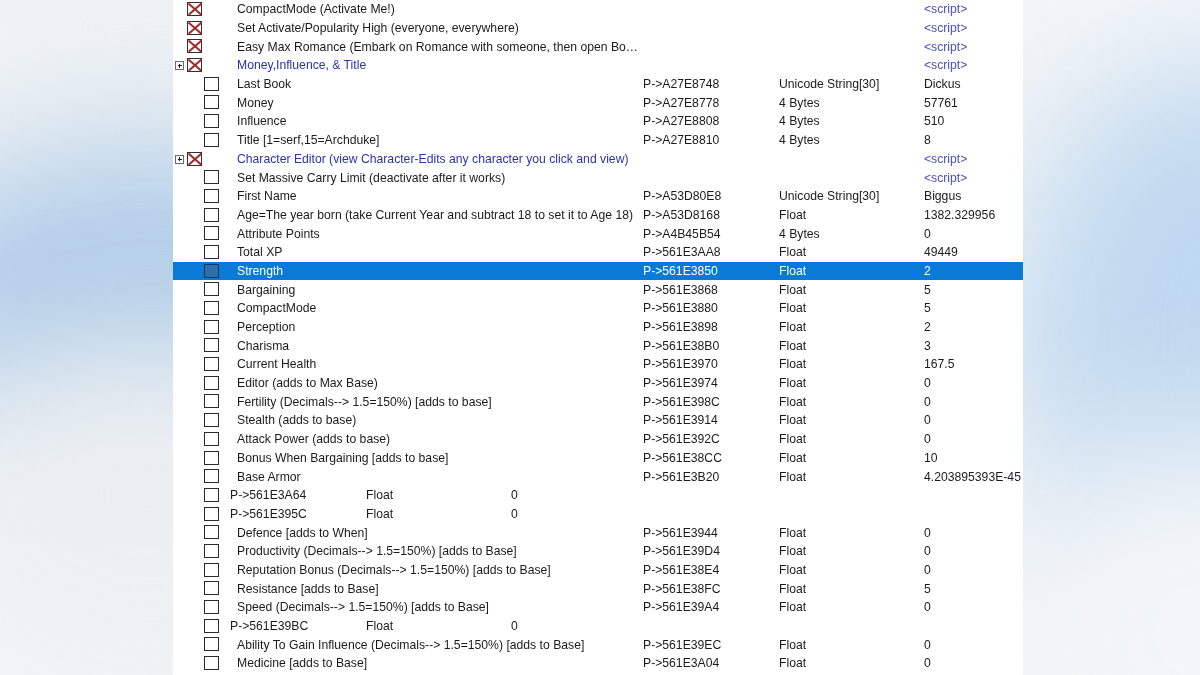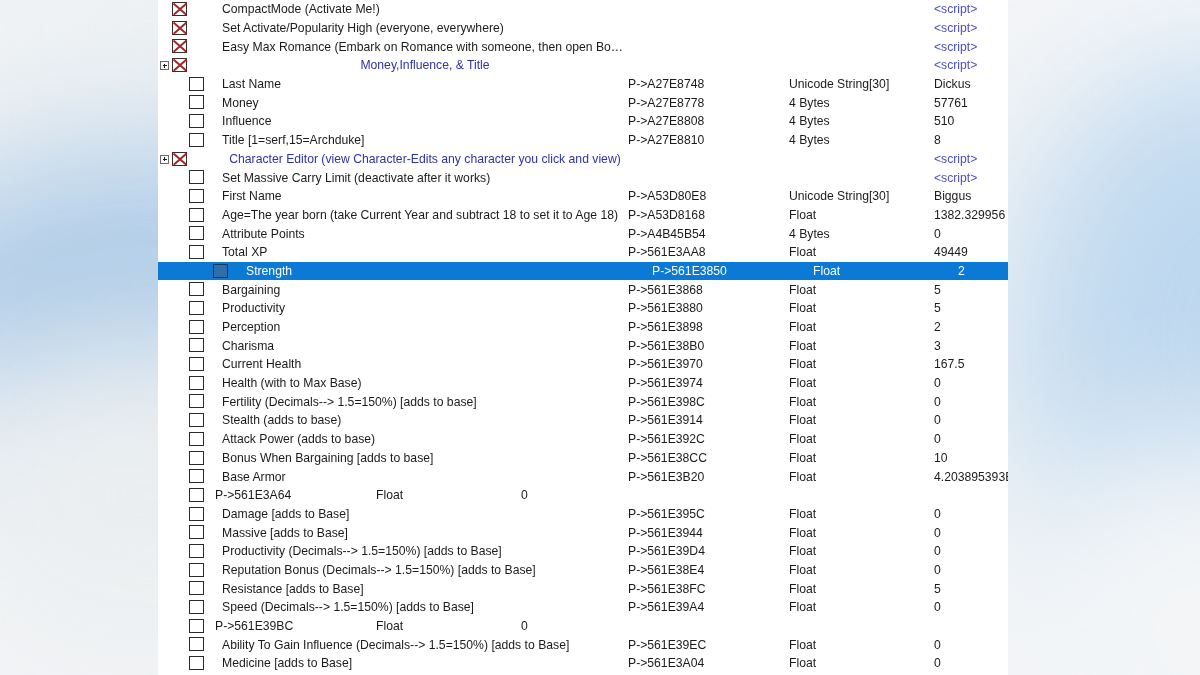--- a/index.html
+++ b/index.html
@@ -53,41 +53,40 @@
   }
   #blob-right-pale-bot {
     left: 1010px; top: 430px;
     width: 400px; height: 380px;
     background: #f3f5f7;
   }
 
   
   #table-panel {
     position: absolute;
-    left: 158px;
+    left: 173px;
     top: 0;
     width: 850px;
     height: 675px;
     background: #ffffff;
     overflow: hidden;
   }
 
   .row {
     position: relative;
     height: 18.7px;
     display: flex;
     align-items: center;
     font-size: 12.2px;
     color: #1b1b1b;
     white-space: nowrap;
   }
   .row.selected {
     background: #0b7ad6;
     color: #ffffff;
-    padding-left: 24px;
   }
 
   
   .gutter {
     position: relative;
     width: 57px;
     height: 18.7px;
     flex: 0 0 57px;
   }
   .expander {
@@ -141,24 +140,24 @@
   .row.selected .cbox { background: #2f6ea8; border-color: #0b3a63; }
 
   
   .c-desc {
     flex: 0 0 406px;
     padding-left: 7px;
     overflow: hidden;
     text-overflow: ellipsis;
   }
   .c-addr { flex: 0 0 136px; }
-  .c-type { flex: 0 0 145px; margin-left: 25px; }
+  .c-type { flex: 0 0 145px; }
   .c-val  { flex: 1 1 auto; }
 
-  .link { color: #2d33a8; text-align: center; }
+  .link { color: #2d33a8; }
   .script { color: #4b4fc0; }
 
   
   #watermark {
     position: absolute;
     left: 952px;
     top: 674px;
     font-size: 13px;
     font-style: italic;
     font-weight: bold;
@@ -215,21 +214,21 @@
         </div>
         <div class="c-desc link">Money,Influence, &amp; Title</div>
         <div class="c-addr"></div>
         <div class="c-type"></div>
         <div class="c-val script">&lt;script&gt;</div>
       </div>
       <div class="row">
         <div class="gutter">
           <span class="cbox lvl1"></span>
         </div>
-        <div class="c-desc">Last Name</div>
+        <div class="c-desc">Last Book</div>
         <div class="c-addr">P-&gt;A27E8748</div>
         <div class="c-type">Unicode String[30]</div>
         <div class="c-val">Dickus</div>
       </div>
       <div class="row">
         <div class="gutter">
           <span class="cbox lvl1"></span>
         </div>
         <div class="c-desc">Money</div>
         <div class="c-addr">P-&gt;A27E8778</div>
@@ -324,21 +323,21 @@
         </div>
         <div class="c-desc">Bargaining</div>
         <div class="c-addr">P-&gt;561E3868</div>
         <div class="c-type">Float</div>
         <div class="c-val">5</div>
       </div>
       <div class="row">
         <div class="gutter">
           <span class="cbox lvl1"></span>
         </div>
-        <div class="c-desc">Productivity</div>
+        <div class="c-desc">CompactMode</div>
         <div class="c-addr">P-&gt;561E3880</div>
         <div class="c-type">Float</div>
         <div class="c-val">5</div>
       </div>
       <div class="row">
         <div class="gutter">
           <span class="cbox lvl1"></span>
         </div>
         <div class="c-desc">Perception</div>
         <div class="c-addr">P-&gt;561E3898</div>
@@ -360,21 +359,21 @@
         </div>
         <div class="c-desc">Current Health</div>
         <div class="c-addr">P-&gt;561E3970</div>
         <div class="c-type">Float</div>
         <div class="c-val">167.5</div>
       </div>
       <div class="row">
         <div class="gutter">
           <span class="cbox lvl1"></span>
         </div>
-        <div class="c-desc">Health (with to Max Base)</div>
+        <div class="c-desc">Editor (adds to Max Base)</div>
         <div class="c-addr">P-&gt;561E3974</div>
         <div class="c-type">Float</div>
         <div class="c-val">0</div>
       </div>
       <div class="row">
         <div class="gutter">
           <span class="cbox lvl1"></span>
         </div>
         <div class="c-desc">Fertility (Decimals--&gt; 1.5=150%) [adds to base]</div>
         <div class="c-addr">P-&gt;561E398C</div>
@@ -422,30 +421,29 @@
           <span class="cbox lvl1"></span>
         </div>
         <div class="c-addr">P-&gt;561E3A64</div>
         <div class="c-type">Float</div>
         <div class="c-val">0</div>
       </div>
       <div class="row">
         <div class="gutter">
           <span class="cbox lvl1"></span>
         </div>
-        <div class="c-desc">Damage [adds to Base]</div>
         <div class="c-addr">P-&gt;561E395C</div>
         <div class="c-type">Float</div>
         <div class="c-val">0</div>
       </div>
       <div class="row">
         <div class="gutter">
           <span class="cbox lvl1"></span>
         </div>
-        <div class="c-desc">Massive [adds to Base]</div>
+        <div class="c-desc">Defence [adds to When]</div>
         <div class="c-addr">P-&gt;561E3944</div>
         <div class="c-type">Float</div>
         <div class="c-val">0</div>
       </div>
       <div class="row">
         <div class="gutter">
           <span class="cbox lvl1"></span>
         </div>
         <div class="c-desc">Productivity  (Decimals--&gt; 1.5=150%)  [adds to Base]</div>
         <div class="c-addr">P-&gt;561E39D4</div>

